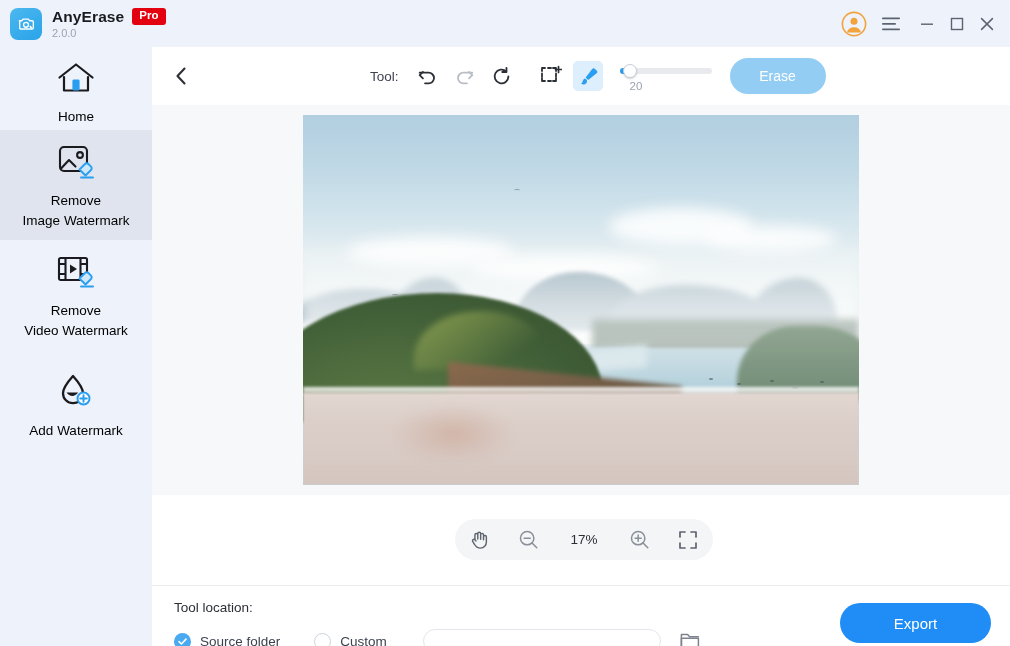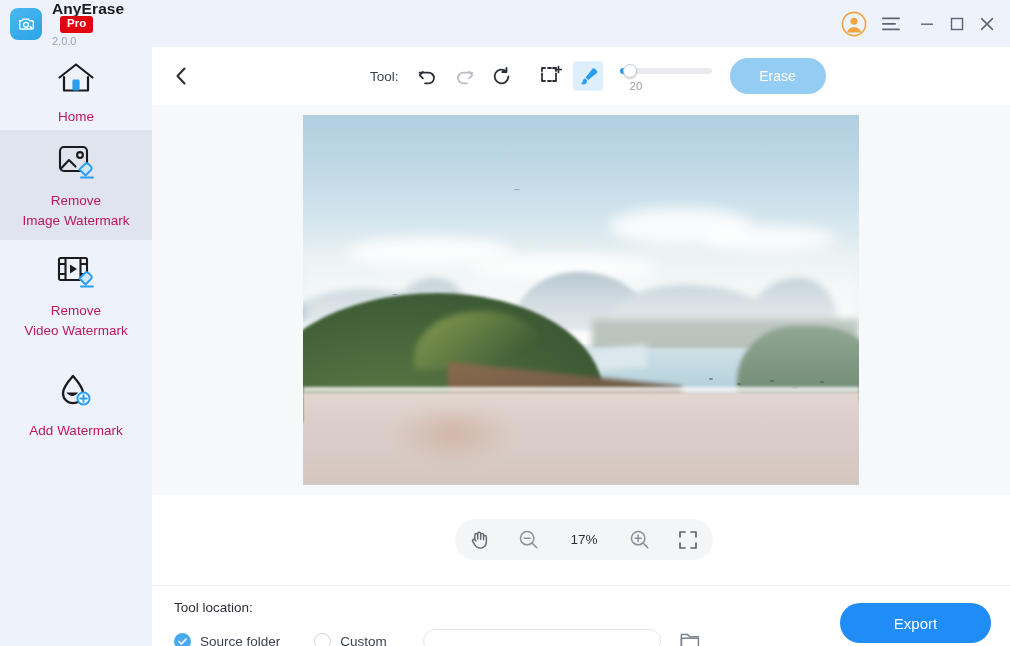--- a/index.html
+++ b/index.html
@@ -24,21 +24,21 @@
     display: flex; align-items: center;
   }
   .logo-badge {
     width: 32px; height: 32px; margin-left: 10px;
     border-radius: 8px;
     background: linear-gradient(145deg, #4bb8f0 0%, #2aa3e8 100%);
     display: flex; align-items: center; justify-content: center;
     flex: 0 0 auto;
   }
   .brand-block { margin-left: 10px; line-height: 1; }
-  .brand-row { display: flex; align-items: flex-start; flex-direction: column; }
+  .brand-row { display: flex; align-items: flex-end; }
   .brand-name {
     font-size: 15.5px; font-weight: bold; color: #1b1b1f;
     letter-spacing: .1px;
   }
   .pro-badge {
     margin-left: 8px;
     background: #e3000f; color: #ffffff;
     font-size: 11.5px; font-weight: bold;
     border-radius: 3px;
     padding: 2px 7px 3px 7px;
@@ -70,21 +70,21 @@
     cursor: pointer;
     padding: 0 6px;
   }
   .side-item.active { background: #dfe4ee; }
   .side-icon {
     display: flex; align-items: center; justify-content: center;
     height: 44px;
   }
   .side-label {
     margin-top: 7px;
-    font-size: 13.5px; color: #be185d;
+    font-size: 13.5px; color: #000000;
     text-align: center; line-height: 1.45;
     white-space: pre-line;
   }
   #side-home          { height: 83px; padding-top: 6px; }
   #side-remove-image  { height: 110px; }
   #side-remove-video  { height: 110px; }
   #side-add-watermark { height: 110px; }
 
   
   #toolbar {

